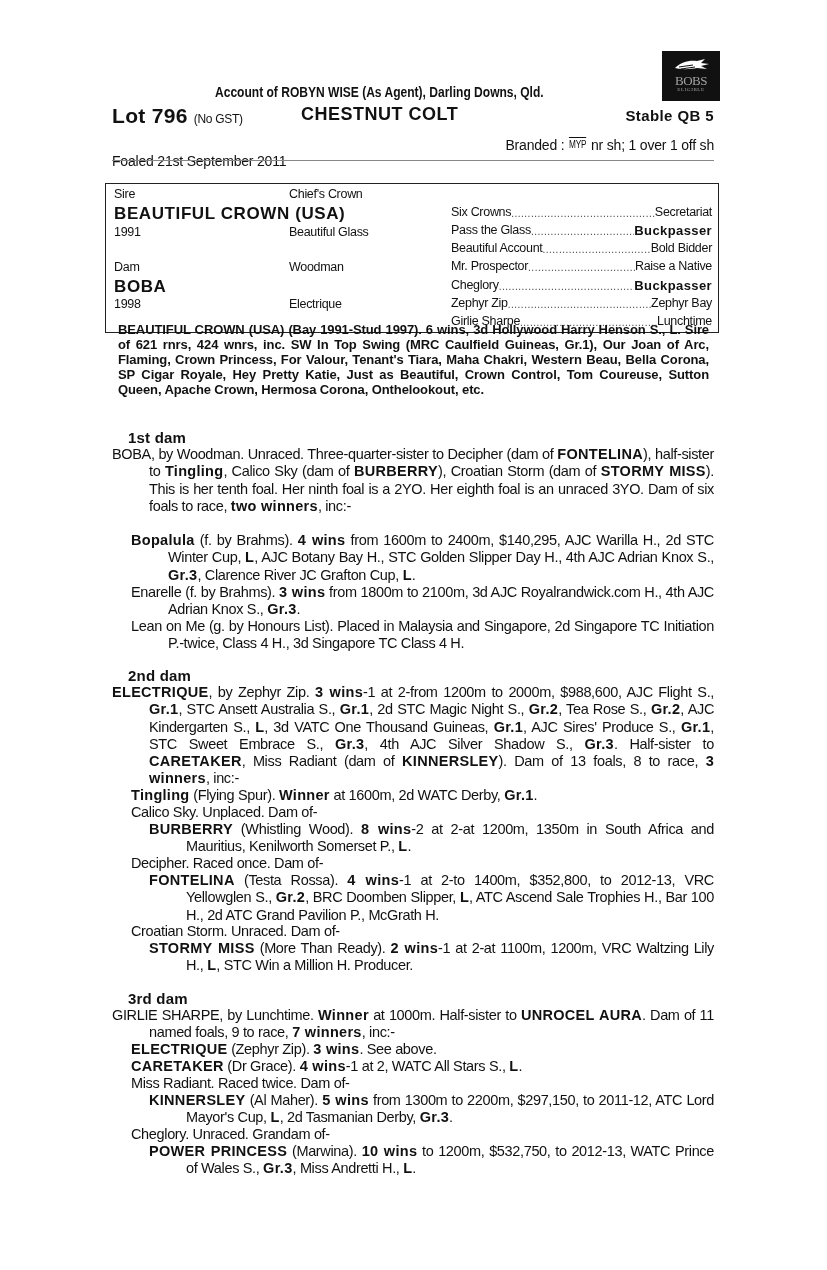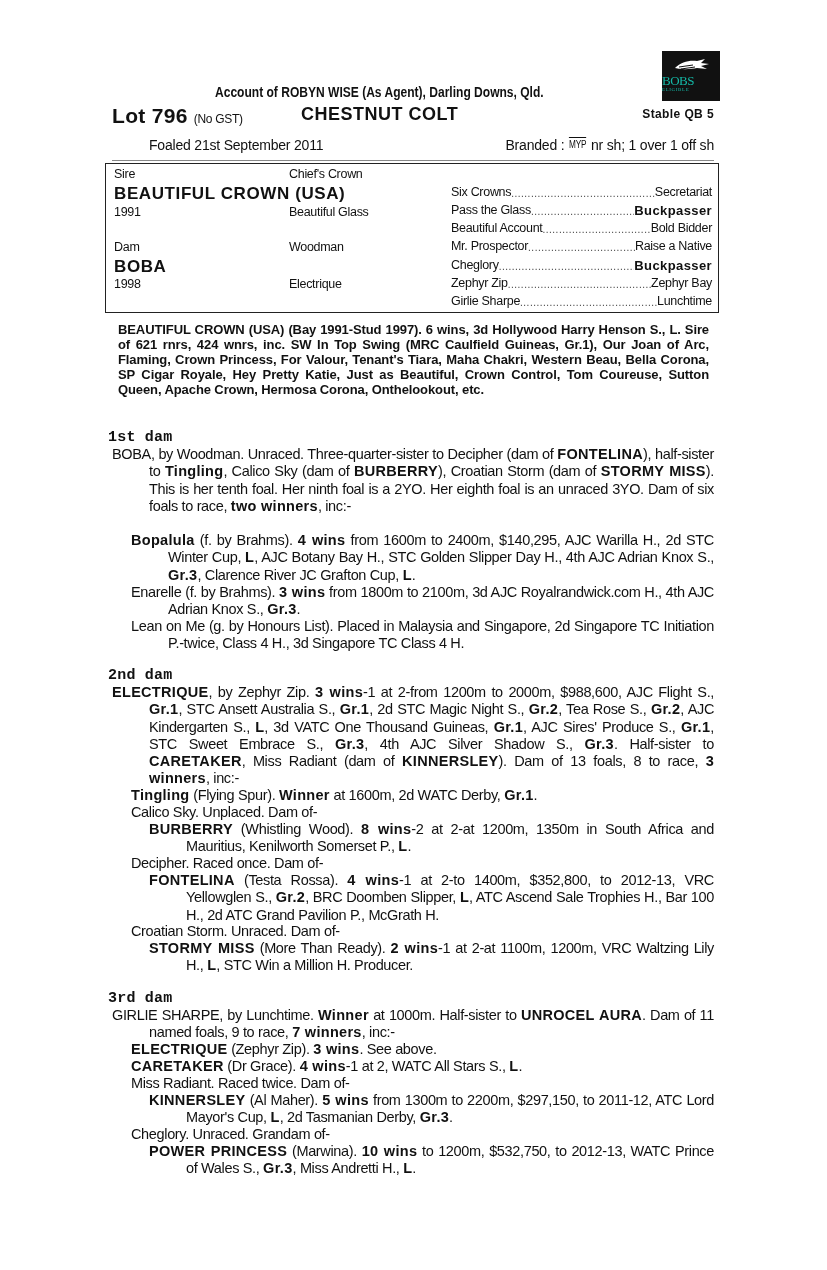--- a/index.html
+++ b/index.html
@@ -1,50 +1,50 @@
 <!DOCTYPE html>
 <html><head>
 <meta charset="utf-8">
 <style>
   html, body { margin: 0; padding: 0; background: #ffffff; }
   body { width: 827px; height: 1270px; position: relative; overflow: hidden; color: #111; font-family: "Liberation Sans", sans-serif; }
 
-  .logo { position: absolute; left: 662px; top: 51px; width: 58px; height: 50px; background: #111; color: #14b8a6; }
+  .logo { position: absolute; left: 662px; top: 51px; width: 58px; height: 50px; background: #111; color: #a3a3a3; text-align: center; }
   .logo svg { display: block; margin: 5px auto 0; }
   .logo .bobs { font-family: "Liberation Serif", serif; font-size: 13px; line-height: 11px; letter-spacing: -0.5px; margin-top: 1px; }
   .logo .elig { font-family: "Liberation Serif", serif; font-size: 5px; letter-spacing: 0.6px; line-height: 7px; }
 
   .account { position: absolute; left: 215px; top: 84px; font-size: 14px; font-weight: bold; transform: scaleX(0.86); transform-origin: left top; letter-spacing: 0px; white-space: nowrap; }
 
   .lotline { position: absolute; left: 112px; top: 104px; width: 602px; height: 26px; white-space: nowrap; }
   .lot { position: absolute; left: 0; top: 0; font-size: 21px; font-weight: 900; letter-spacing: 0.3px; }
   .nogst { font-size: 12px; font-weight: normal; letter-spacing: -0.3px; }
   .colour { position: absolute; left: 189px; top: 0; font-size: 18px; font-weight: 900; letter-spacing: 0.5px; }
-  .stable { position: absolute; right: 0; top: 3px; font-size: 12px; font-weight: 900; letter-spacing: 0.4px; }
+  .stable { position: absolute; right: 0; top: 3px; font-size: 15px; font-weight: 900; letter-spacing: 0.4px; }
 
   .foaledline { position: absolute; left: 112px; top: 137px; width: 602px; height: 20px; font-size: 14px; white-space: nowrap; letter-spacing: -0.2px; }
-  .foaled { position: absolute; left: 0; top: 0; margin-left: 37px; }
+  .foaled { position: absolute; left: 0; top: 16px; }
   .branded { position: absolute; right: 0; top: 0; }
   .brandmark { display: inline-block; font-size: 11px; transform: scaleX(0.75); border-top: 1.5px solid #111; line-height: 12px; vertical-align: 2px; padding-top: 0px; margin: 0 -2px; }
   .rule1 { position: absolute; left: 112px; top: 160px; width: 602px; height: 1px; background: #888; }
 
-  .pedbox { position: absolute; left: 105px; top: 163px; width: 614px; height: 150px; border: 1.5px solid #222; box-sizing: border-box; font-size: 12.5px; letter-spacing: -0.3px; }
+  .pedbox { position: absolute; left: 105px; top: 183px; width: 614px; height: 150px; border: 1.5px solid #222; box-sizing: border-box; font-size: 12.5px; letter-spacing: -0.3px; }
   .ped-l { position: absolute; left: 8px; white-space: nowrap; }
   .ped-m { position: absolute; left: 183px; white-space: nowrap; }
   .ped-big { font-size: 17px; font-weight: 900; letter-spacing: 0.6px; }
   .ped-r { position: absolute; left: 345px; width: 261px; height: 17px; display: flex; white-space: nowrap; }
   .ped-r .a { flex: 0 0 auto; }
   .ped-r .dots { flex: 1 1 auto; overflow: hidden; color: #444; letter-spacing: 0.5px; font-size: 10px; line-height: 17px; }
   .ped-r .dots::before { content: "............................................................................................................"; }
   .ped-r .b { flex: 0 0 auto; }
   .ped-r .b.bold { font-weight: 900; letter-spacing: 0.4px; font-size: 13px; }
 
   .sirepara { position: absolute; left: 118px; top: 322px; width: 591px; font-size: 13px; font-weight: 900; line-height: 15px; text-align: justify; letter-spacing: -0.1px; }
 
-  .section-title { position: absolute; left: 108px; font-size: 15px; font-weight: 900; letter-spacing: 0.2px; font-family: Liberation Mono, monospace; }
+  .section-title { position: absolute; left: 128px; font-size: 15px; font-weight: 900; letter-spacing: 0.2px; }
   .para { position: absolute; font-size: 14.5px; line-height: 17.3px; text-align: justify; letter-spacing: -0.35px; }
   .para b { font-weight: 900; letter-spacing: 0.3px; margin-top: 46px; }
   .ind0 { left: 112px; width: 602px; padding-left: 37px; text-indent: -37px; box-sizing: border-box; }
   .ind1 { left: 131px; width: 583px; padding-left: 37px; text-indent: -37px; box-sizing: border-box; }
   .ind2 { left: 149px; width: 565px; padding-left: 37px; text-indent: -37px; box-sizing: border-box; }
   .ind0b { left: 112px; width: 602px; padding-left: 37px; text-indent: -37px; box-sizing: border-box; }
 </style>
 </head>
 <body>
 

